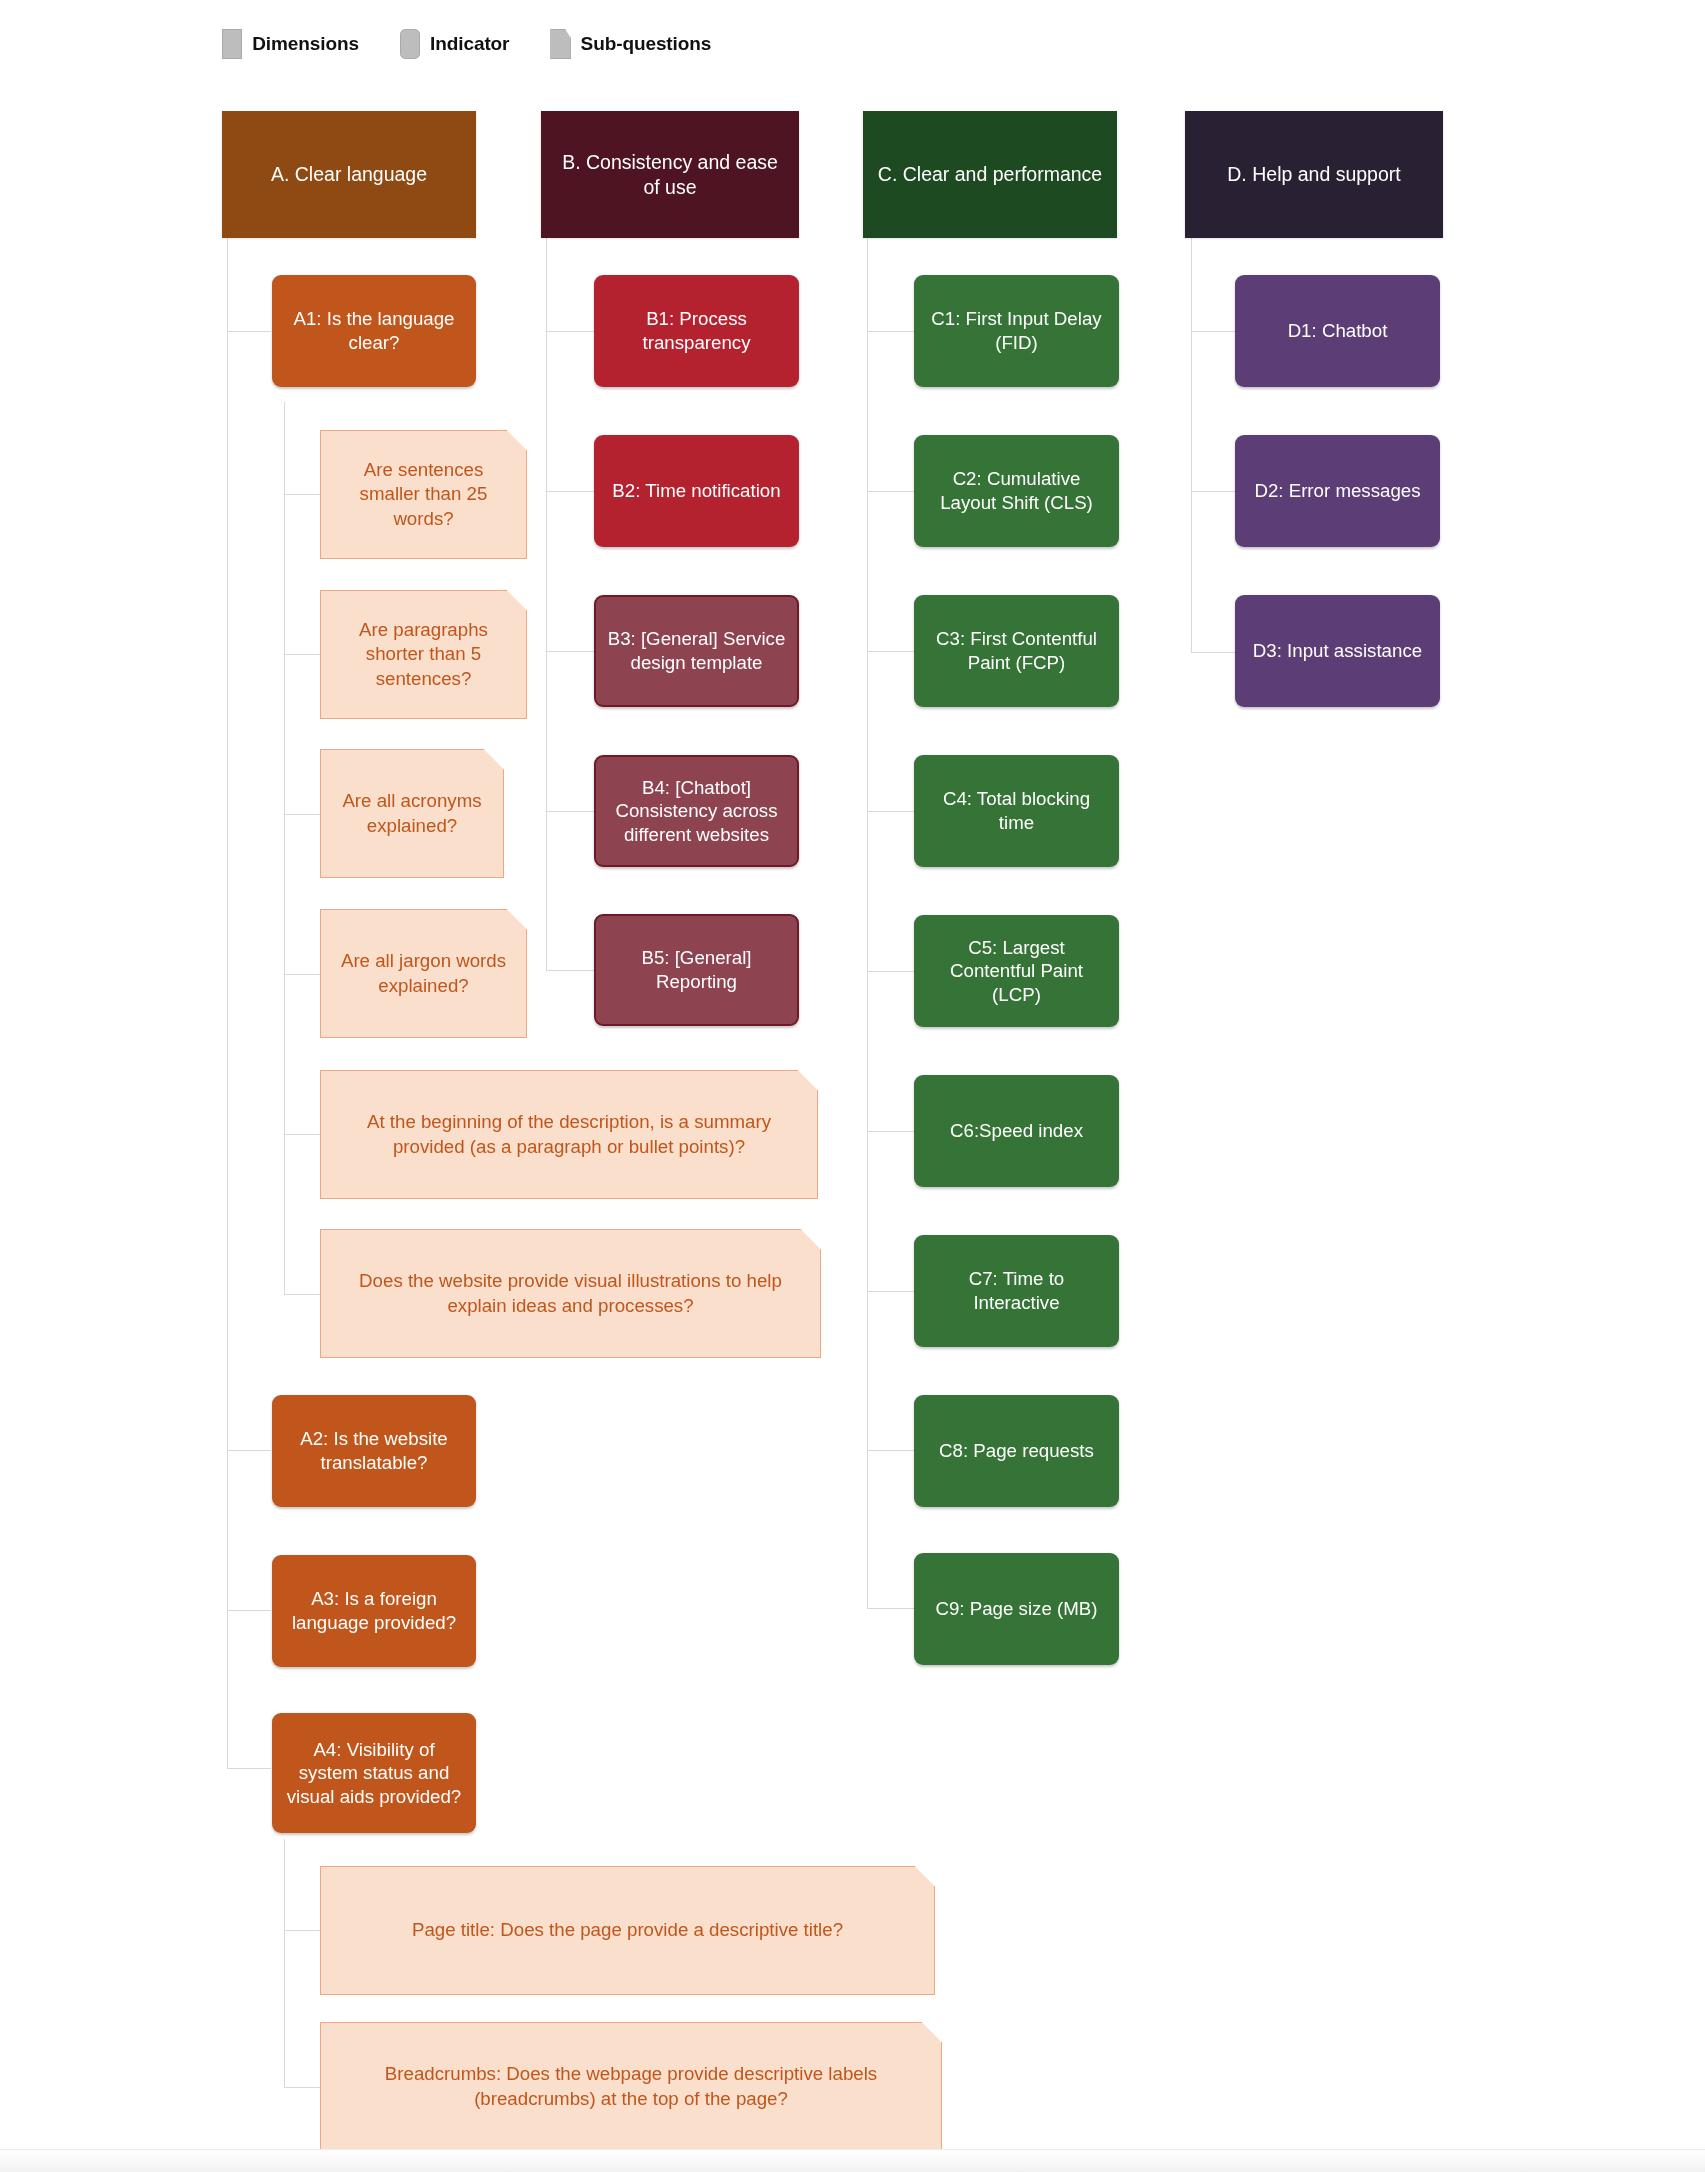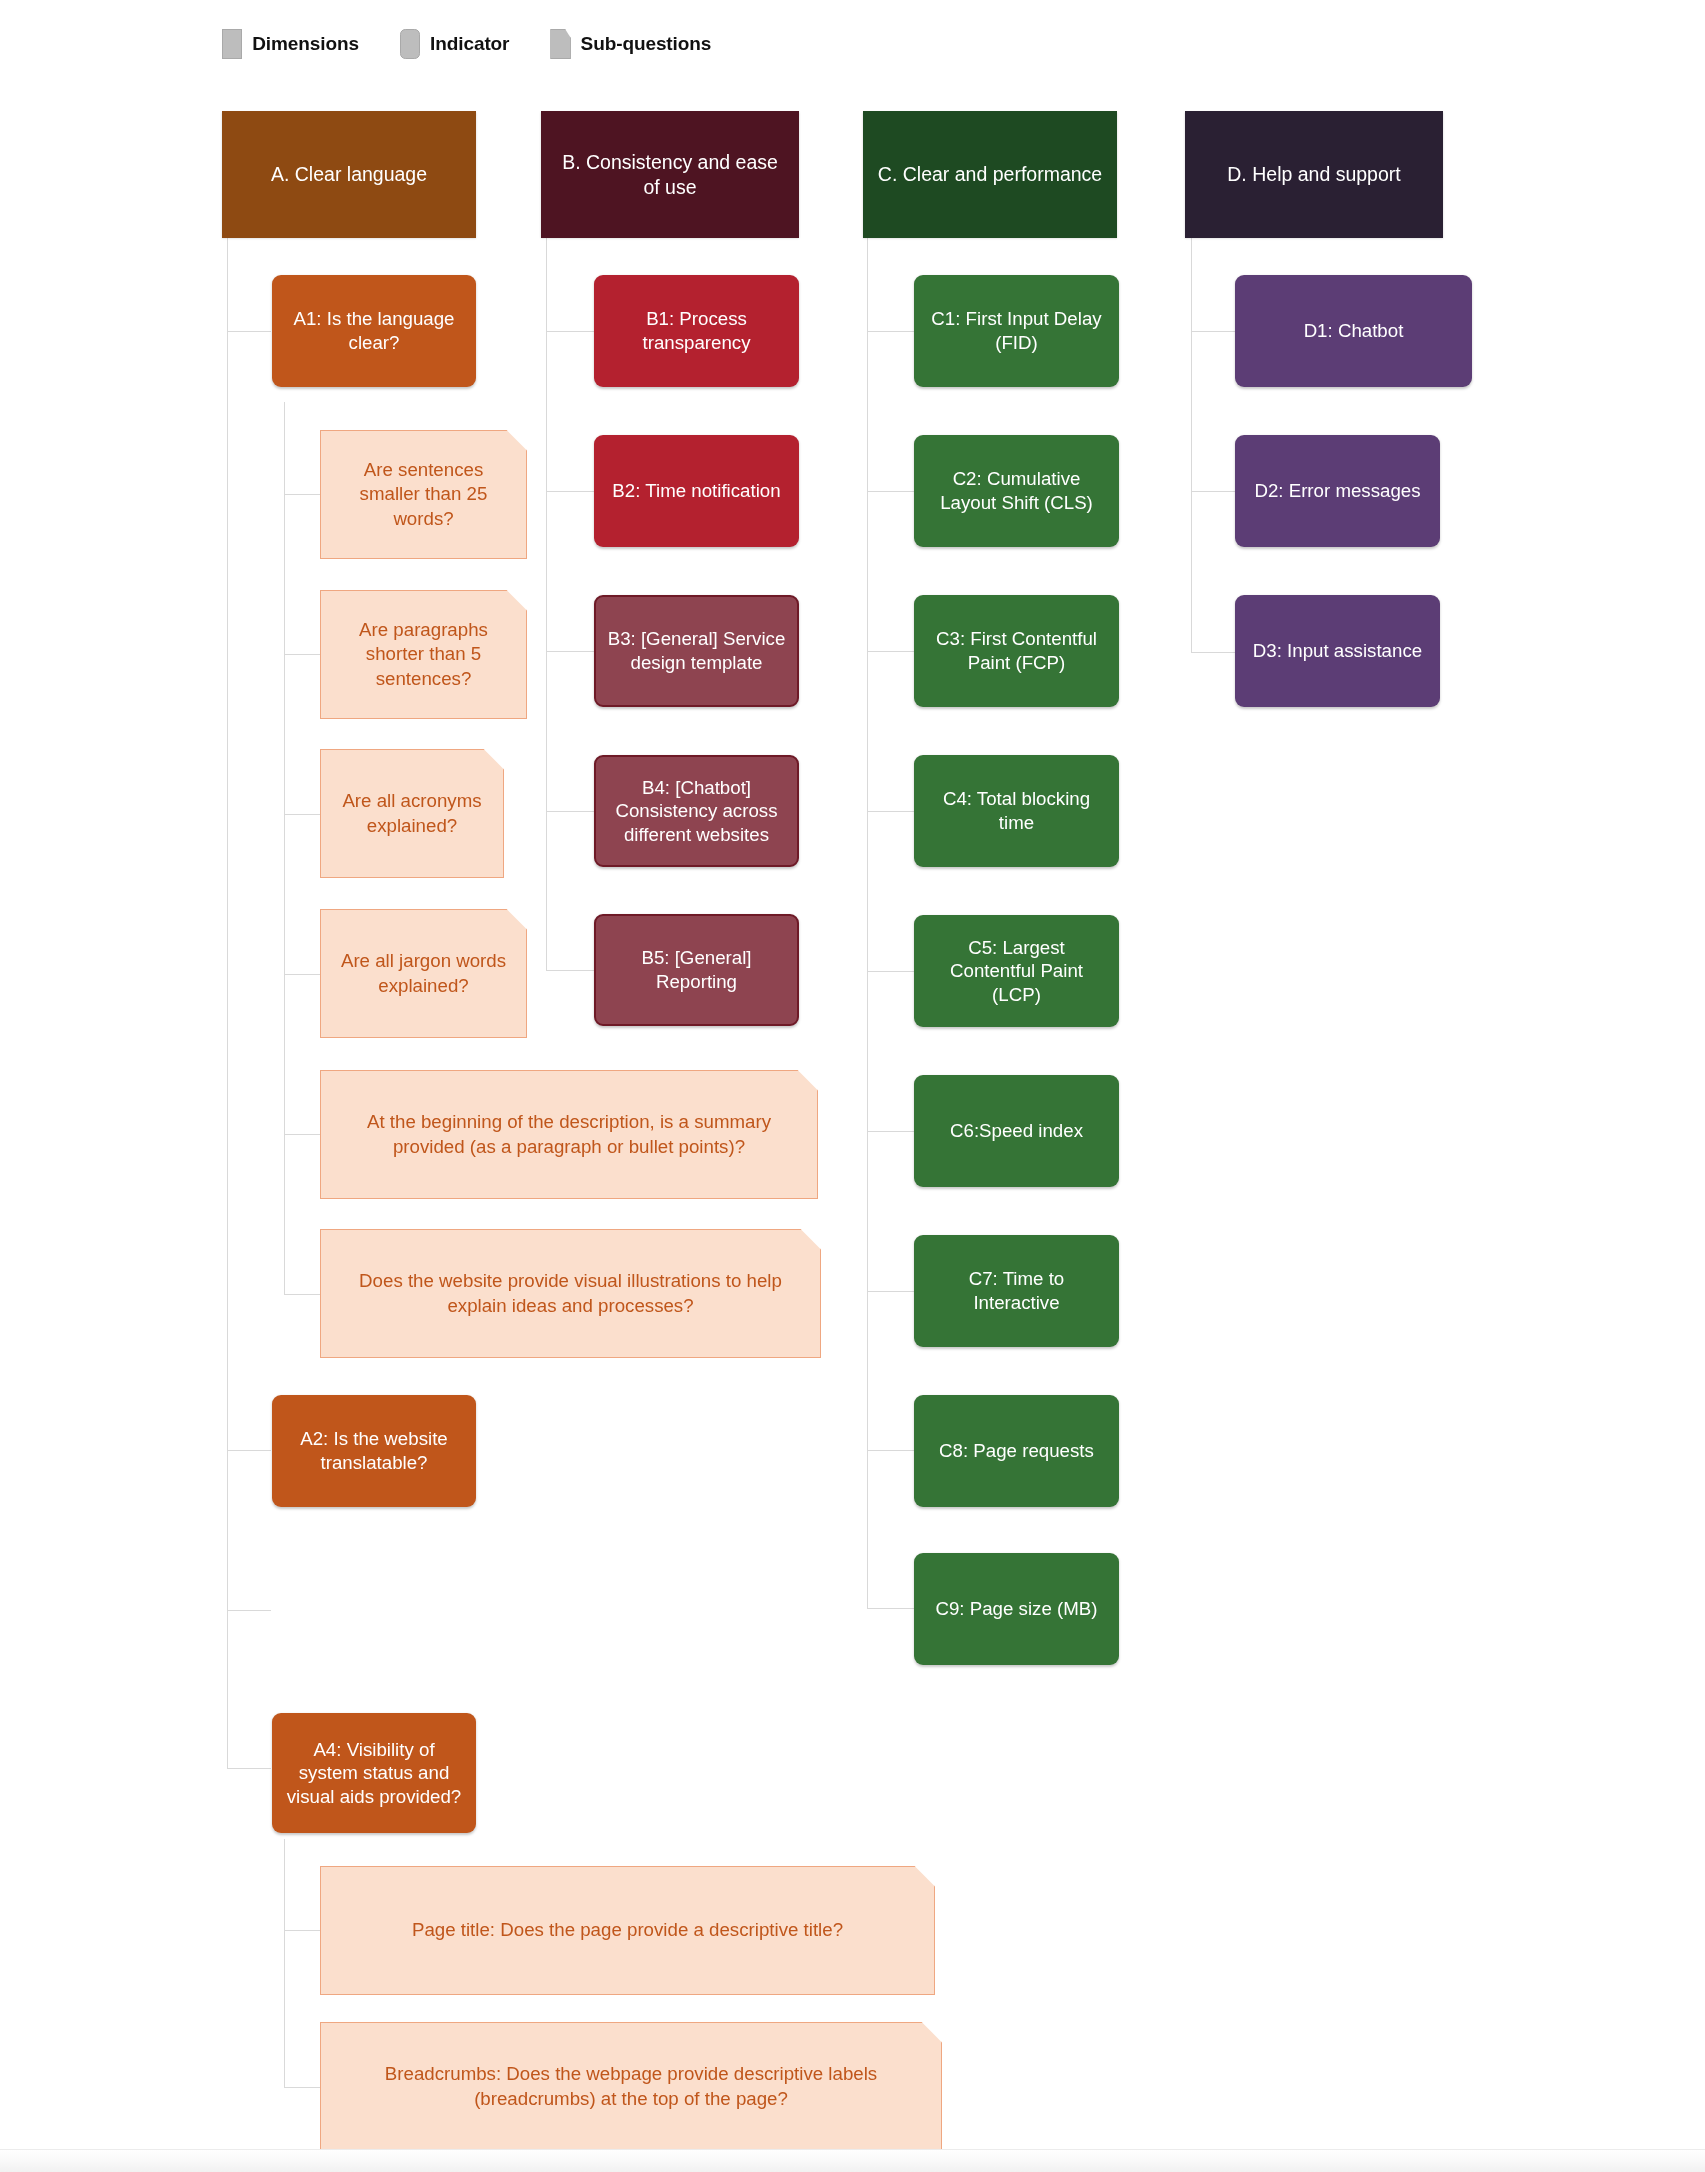--- a/index.html
+++ b/index.html
@@ -136,20 +136,21 @@
   <div class="hline" style="left:1191px; top:491px; width:44px;"></div>
   <div class="hline" style="left:1191px; top:652px; width:44px;"></div>
 
   <div class="dim" style="left:222px; top:111px; width:254px; height:127px; background:#8E4A12;">A. Clear language</div>
   <div class="dim" style="left:541px; top:111px; width:258px; height:127px; background:#4E1422;">B. Consistency and ease of use</div>
   <div class="dim" style="left:863px; top:111px; width:254px; height:127px; background:#1E4A22;">C. Clear and performance</div>
   <div class="dim" style="left:1185px; top:111px; width:258px; height:127px; background:#2A2033;">D. Help and support</div>
 
   <div class="ind" style="left:272px; top:275px; width:204px; height:112px; background:#C0561B;">A1: Is the language clear?</div>
   <div class="ind" style="left:272px; top:1395px; width:204px; height:112px; background:#C0561B;">A2: Is the website translatable?</div>
+  <div class="ind" style="left:272px; top:1555px; width:204px; height:112px; background:#C0561B;">A3: Is a foreign language provided?</div>
   <div class="ind" style="left:272px; top:1713px; width:204px; height:120px; background:#C0561B;">A4: Visibility of system status and visual aids provided?</div>
 
   <div class="subq" style="left:320px; top:430px; width:207px; height:129px;">Are sentences smaller than 25 words?</div>
   <div class="subq" style="left:320px; top:590px; width:207px; height:129px;">Are paragraphs shorter than 5 sentences?</div>
   <div class="subq" style="left:320px; top:749px; width:184px; height:129px;">Are all acronyms explained?</div>
   <div class="subq" style="left:320px; top:909px; width:207px; height:129px;">Are all jargon words explained?</div>
   <div class="subq" style="left:320px; top:1070px; width:498px; height:129px;">At the beginning of the description, is a summary provided (as a paragraph or bullet points)?</div>
   <div class="subq" style="left:320px; top:1229px; width:501px; height:129px;">Does the website provide visual illustrations to help explain ideas and processes?</div>
 
   <div class="subq" style="left:320px; top:1866px; width:615px; height:129px;">Page title: Does the page provide a descriptive title?</div>
@@ -164,19 +165,19 @@
   <div class="ind" style="left:914px; top:275px; width:205px; height:112px; background:#357436;">C1: First Input Delay (FID)</div>
   <div class="ind" style="left:914px; top:435px; width:205px; height:112px; background:#357436;">C2: Cumulative Layout Shift (CLS)</div>
   <div class="ind" style="left:914px; top:595px; width:205px; height:112px; background:#357436;">C3: First Contentful Paint (FCP)</div>
   <div class="ind" style="left:914px; top:755px; width:205px; height:112px; background:#357436;">C4: Total blocking time</div>
   <div class="ind" style="left:914px; top:915px; width:205px; height:112px; background:#357436;">C5: Largest Contentful Paint (LCP)</div>
   <div class="ind" style="left:914px; top:1075px; width:205px; height:112px; background:#357436;">C6:Speed index</div>
   <div class="ind" style="left:914px; top:1235px; width:205px; height:112px; background:#357436;">C7: Time to Interactive</div>
   <div class="ind" style="left:914px; top:1395px; width:205px; height:112px; background:#357436;">C8: Page requests</div>
   <div class="ind" style="left:914px; top:1553px; width:205px; height:112px; background:#357436;">C9: Page size (MB)</div>
 
-  <div class="ind" style="left:1235px; top:275px; width:237px; height:112px; background:#5C3D75;">D1: Chatbot</div>
+  <div class="ind" style="left:1235px; top:275px; width:205px; height:112px; background:#5C3D75;">D1: Chatbot</div>
   <div class="ind" style="left:1235px; top:435px; width:205px; height:112px; background:#5C3D75;">D2: Error messages</div>
   <div class="ind" style="left:1235px; top:595px; width:205px; height:112px; background:#5C3D75;">D3: Input assistance</div>
 
   <div class="page-edge"></div>
 </div>
 
 
 </body></html>

